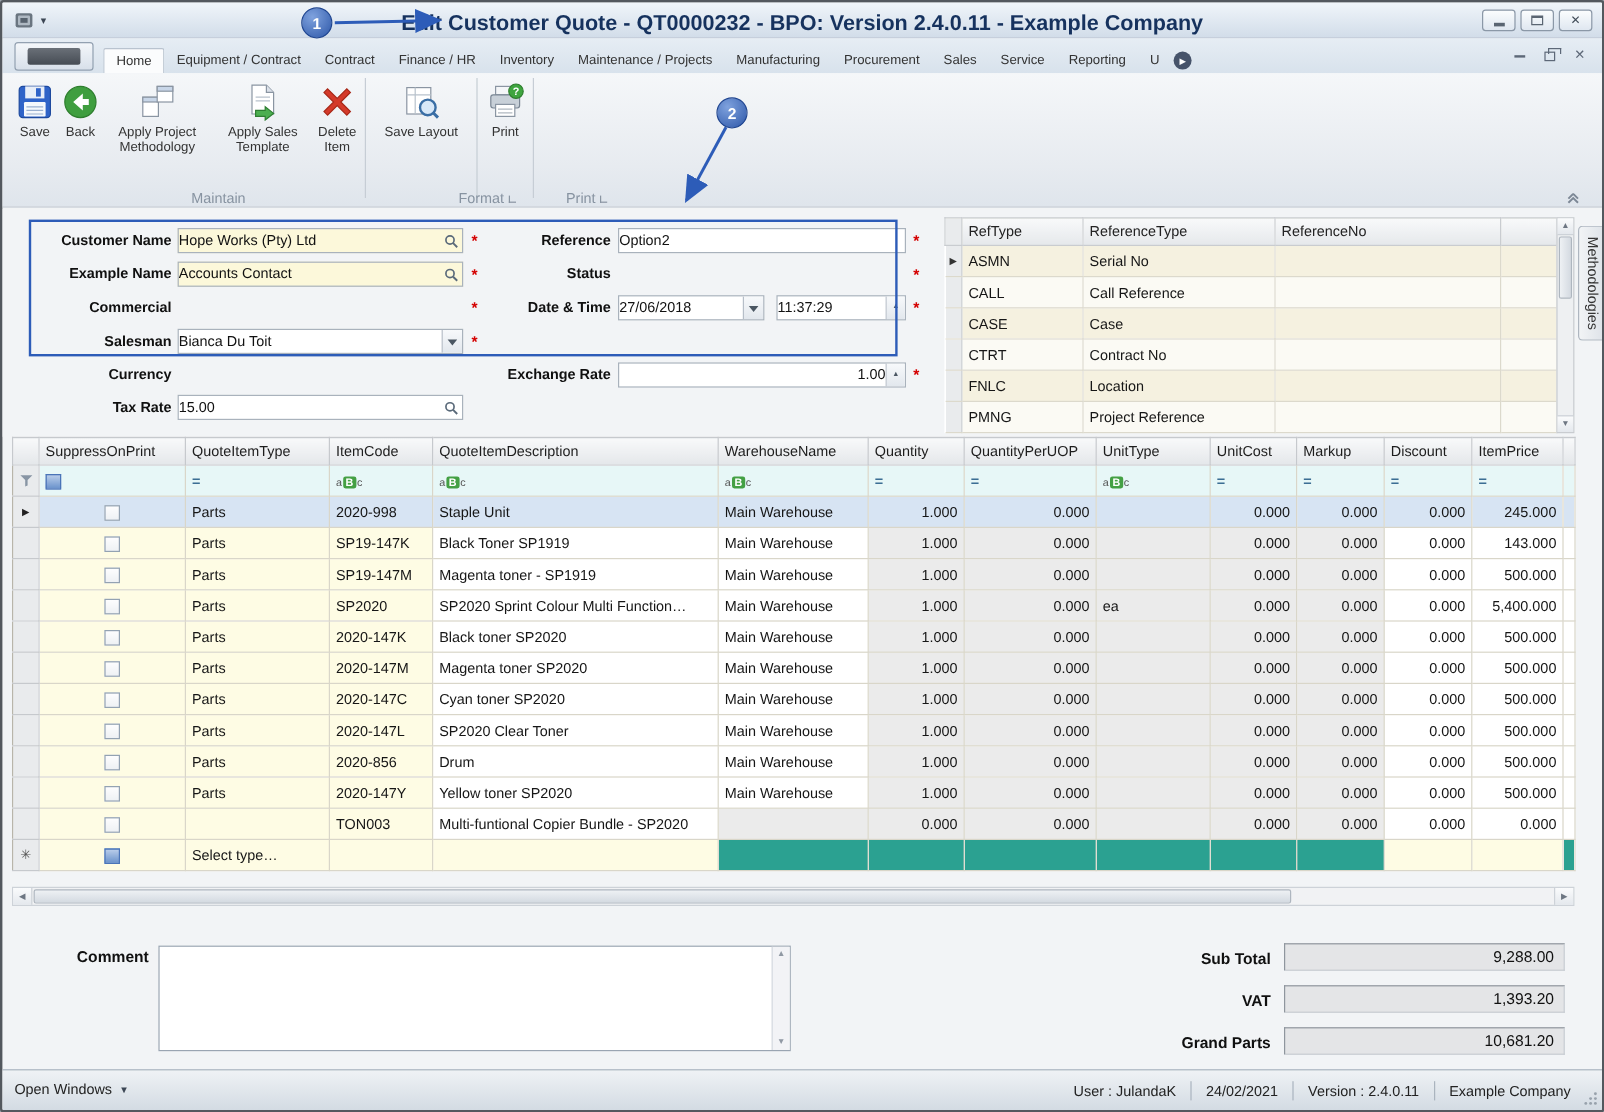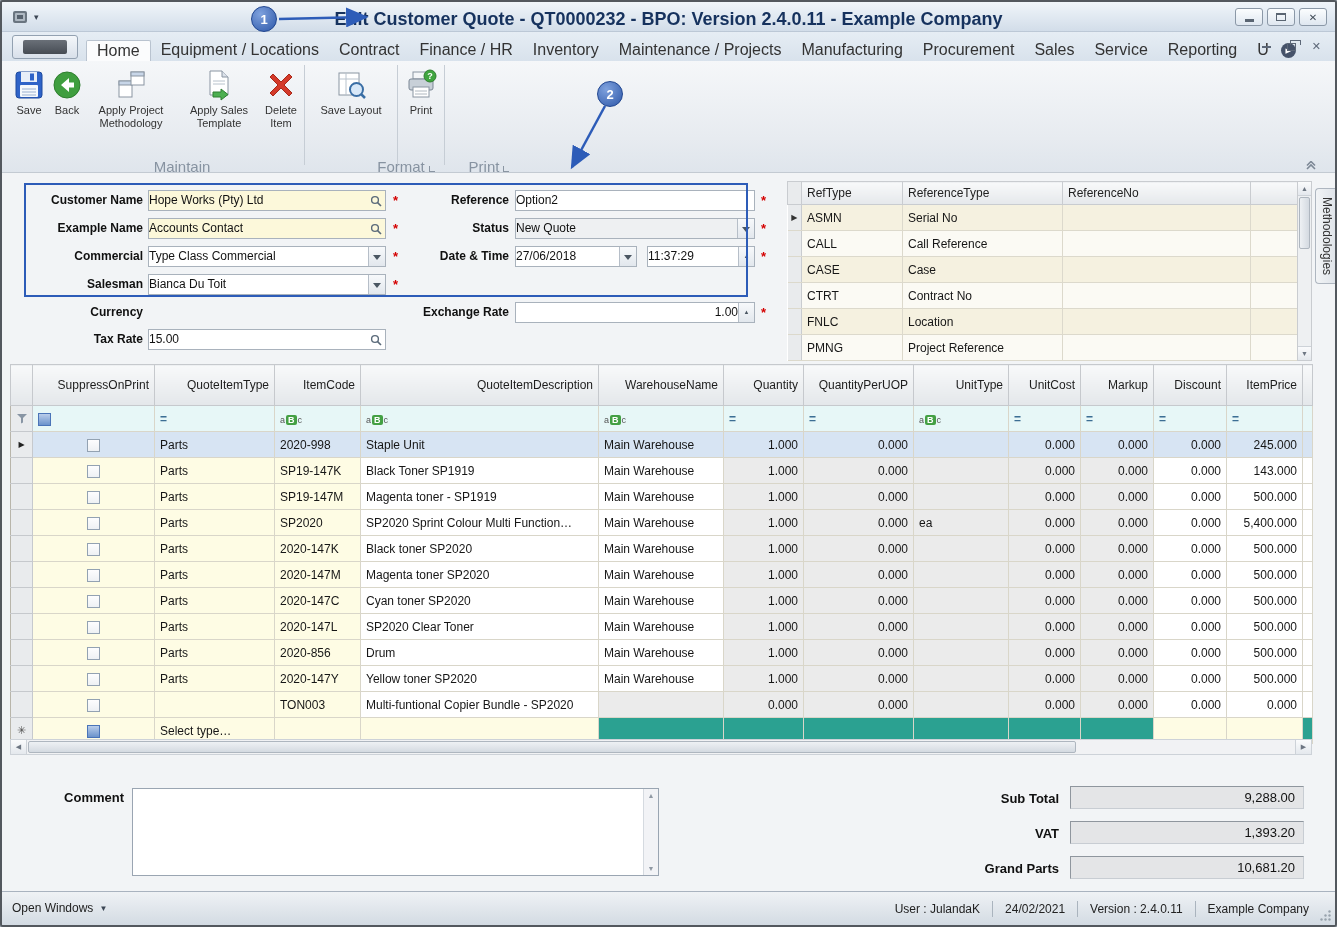--- a/index.html
+++ b/index.html
@@ -14,37 +14,37 @@
   .tb-btns{position:absolute;right:8px;top:6px;display:flex;gap:4px}
   .tb-btn{width:28px;height:18px;border:1px solid #8b98a7;border-radius:3px;background:linear-gradient(#fbfdfe,#dfe7f0);display:flex;align-items:center;justify-content:center;font-size:10px;color:#3f4a56;cursor:default}
   .g-min{width:9px;height:3px;background:#5a6572;margin-top:7px}
   .g-max{width:10px;height:8px;border:1px solid #5a6572;border-top:2px solid #5a6572}
 
   
   .tabrow{position:absolute;top:30px;left:0;right:0;height:29px;background:linear-gradient(#e6edf4,#d8e2ec)}
   .appbtn{position:absolute;left:10px;top:3px;width:66px;height:24px;border:1px solid #93a1b1;border-radius:3px;background:linear-gradient(#f4f7fa,#d8e0ea);display:flex;align-items:center;justify-content:center}
   .appbtn .logo{width:44px;height:14px;background:linear-gradient(#6a7078,#464c54);border-radius:2px}
   .tabs{position:absolute;left:84px;top:7px;display:flex;height:22px;align-items:flex-end}
-  .tab{padding:0 10px;font-size:16px;color:#333;line-height:22px;white-space:nowrap;cursor:default}
+  .tab{padding:0 10px;font-size:11px;color:#333;line-height:22px;white-space:nowrap;cursor:default}
   .tab.active{background:#fbfcfd;border:1px solid #b9c3cf;border-bottom:none;border-radius:2px 2px 0 0;line-height:20px}
   .tabscroll{width:15px;height:15px;border-radius:50%;background:#46536a;color:#fff;font-size:7px;display:flex;align-items:center;justify-content:center;margin:0 0 3px 2px}
   .mdi{position:absolute;right:14px;top:9px;display:flex;gap:16px;align-items:center;color:#5d6878}
   .m-min{width:9px;height:2px;background:#5d6878}
   .m-res{position:relative;width:9px;height:8px;border:1px solid #5d6878}
   .m-res::before{content:"";position:absolute;left:2px;top:-4px;width:9px;height:4px;border:1px solid #5d6878;border-bottom:none}
   .m-cls{font-size:11px;line-height:11px}
 
   
   .ribbon{position:absolute;top:59px;left:0;right:0;height:112px;background:linear-gradient(#f5f7f9,#e7ebf0 70%,#dfe5ec);border-bottom:1px solid #c3cad2}
   .rbtns{position:absolute;left:8px;top:4px;display:flex;align-items:flex-start}
   .rbtn{display:flex;flex-direction:column;align-items:center;padding:4px 3px;cursor:default}
   .ricon{width:32px;height:32px;margin-bottom:3px}
   .rlabel{font-size:11px;color:#333;text-align:center;line-height:13px;white-space:pre-line}
   .rsep{width:1px;background:#c6cdd5;height:100px;margin:0 4px}
-  .glabel{position:absolute;top:97px;font-size:15px;color:#8793a1;text-align:center}
+  .glabel{position:absolute;top:97px;font-size:12px;color:#8793a1;text-align:center}
   .gl-maintain{left:8px;width:344px}
   .gl-format{left:356px;width:96px}
   .gl-print{left:456px;width:62px}
   .launcher{display:inline-block;width:6px;height:6px;border:1px solid #8a95a2;border-top:none;border-right:none;margin-left:4px}
   .collapse-btn{position:absolute;right:16px;top:98px;width:16px;height:14px;display:flex;align-items:center;justify-content:center}
 
   
   .formarea{position:absolute;top:172px;left:0;right:0;height:190px;background:#f2f4f6}
   .fr{position:absolute;left:0;right:0;height:21px}
   .flabel{position:absolute;font-weight:bold;font-size:12px;color:#101010;line-height:21px;text-align:right;white-space:nowrap}
@@ -79,21 +79,21 @@
   .refgrid .rg-ind{background:#e9ebed;border-right:1px solid #c9ccd0;font-size:8px;color:#333;text-align:center;padding:0}
   .ref-vscroll{position:absolute;left:1295px;top:179px;width:15px;height:180px;background:#eef0f2;border:1px solid #c9ccd0;display:flex;flex-direction:column}
   .vs-btn{height:14px;display:flex;align-items:center;justify-content:center;font-size:7px;color:#6d7682;background:linear-gradient(#fafbfc,#e4e8ed);border-bottom:1px solid #cdd2d8}
   .vs-btn.bot{margin-top:auto;border-top:1px solid #cdd2d8;border-bottom:none}
   .vs-thumb{height:52px;margin:1px;background:linear-gradient(90deg,#eef1f4,#d4dae1);border:1px solid #aeb6bf;border-radius:2px}
 
   .sidetab{position:absolute;left:1313px;top:186px;width:22px;height:96px;border:1px solid #aeb6c0;border-right:none;border-radius:4px 0 0 4px;background:linear-gradient(90deg,#f2f4f6,#dde2e8);writing-mode:vertical-rl;text-align:center;font-size:12px;color:#333;line-height:20px}
 
   
   .maingrid{position:absolute;left:8px;top:362px;width:1302px;border-collapse:collapse;table-layout:fixed;font-size:12px;background:#fff;border:1px solid #b8b5aa}
-  .maingrid th{height:41px;background:linear-gradient(#f8f9fa,#e4e7ea);border:1px solid #c6c9cd;font-weight:normal;text-align:right;padding:0 5px;color:#1d1d1d;overflow:hidden;white-space:nowrap}
+  .maingrid th{height:23px;background:linear-gradient(#f8f9fa,#e4e7ea);border:1px solid #c6c9cd;font-weight:normal;text-align:left;padding:0 5px;color:#1d1d1d;overflow:hidden;white-space:nowrap}
   .maingrid td{height:26px;border-right:1px solid #d9d6c9;border-bottom:1px solid #d9d6c9;padding:0 5px;overflow:hidden;white-space:nowrap;color:#161616;background:#fff}
   .maingrid td.g-ind{background:#e9ebed;border-right:1px solid #c6c9cd;border-bottom:1px solid #c6c9cd;text-align:center;font-size:8px;padding:0;color:#222}
   .yel{background:#fefce4 !important}
   .gry{background:#ebebeb !important}
   .wht{background:#fff !important}
   .c-num{text-align:right}
   .maingrid tr.sel td{background:#d7e4f3 !important}
   .maingrid tr.sel td.g-ind{background:#e9ebed !important}
   .f-cell{background:#e7f7f7 !important}
   .teal{background:#2ba191 !important}
@@ -158,21 +158,21 @@
         </div>
     </div>
   </div>
 
   <div class="tabrow">
     <div class="appbtn">
         <span class="logo"></span>
       </div>
     <div class="tabs" id="ribbon-tabs">
         <div class="tab active">Home</div>
-        <div class="tab">Equipment / Locations</div>
+        <div class="tab">Equipment / Contract</div>
         <div class="tab">Contract</div>
         <div class="tab">Finance / HR</div>
         <div class="tab">Inventory</div>
         <div class="tab">Maintenance / Projects</div>
         <div class="tab">Manufacturing</div>
         <div class="tab">Procurement</div>
         <div class="tab">Sales</div>
         <div class="tab">Service</div>
         <div class="tab">Reporting</div>
         <div class="tab">U</div>
@@ -313,33 +313,25 @@
         <span class="f-val">Accounts Contact</span>
         <span class="mag">
             <svg width="12" height="12" viewBox="0 0 12 12">
               <circle cx="5" cy="5" r="3.4" fill="none" stroke="#5a6a7a" stroke-width="1.4"></circle>
               <line x1="7.6" y1="7.6" x2="11" y2="11" stroke="#5a6a7a" stroke-width="1.6"></line>
             </svg>
           </span>
       </div>
       <span class="req req1">*</span>
       <span class="flabel fl2">Status</span>
-      <div class="field f2 disabledf">
-        <span class="f-val">New Quote</span>
-        <span class="dd"></span>
-      </div>
       <span class="req req2">*</span>
     </div>
 
     <div class="fr" style="top:72px">
       <span class="flabel fl1">Commercial</span>
-      <div class="field f1">
-        <span class="f-val">Type Class Commercial</span>
-        <span class="dd"></span>
-      </div>
       <span class="req req1">*</span>
       <span class="flabel fl2">Date &amp; Time</span>
       <div class="field fdate">
         <span class="f-val">27/06/2018</span>
         <span class="dd"></span>
       </div>
       <div class="field ftime">
         <span class="f-val">11:37:29</span>
         <span class="spin">
             <span>▲</span>

